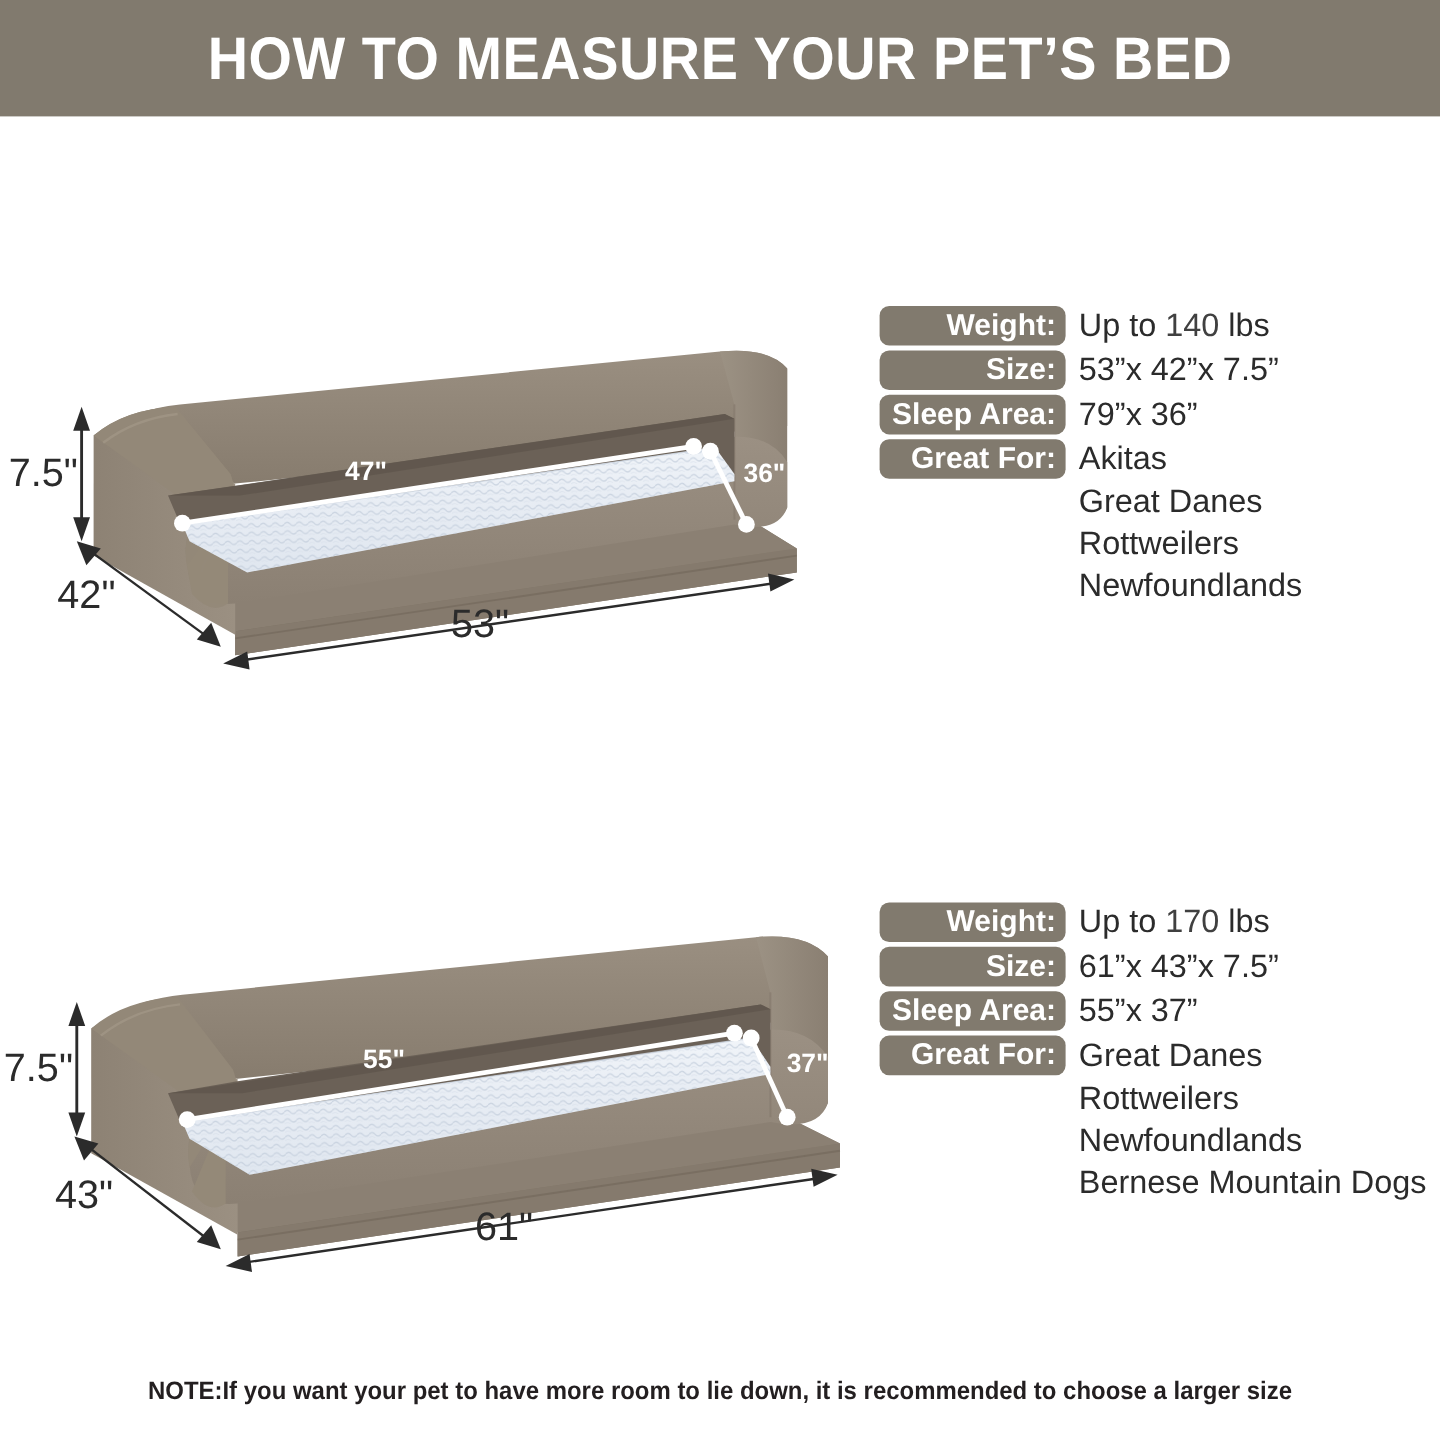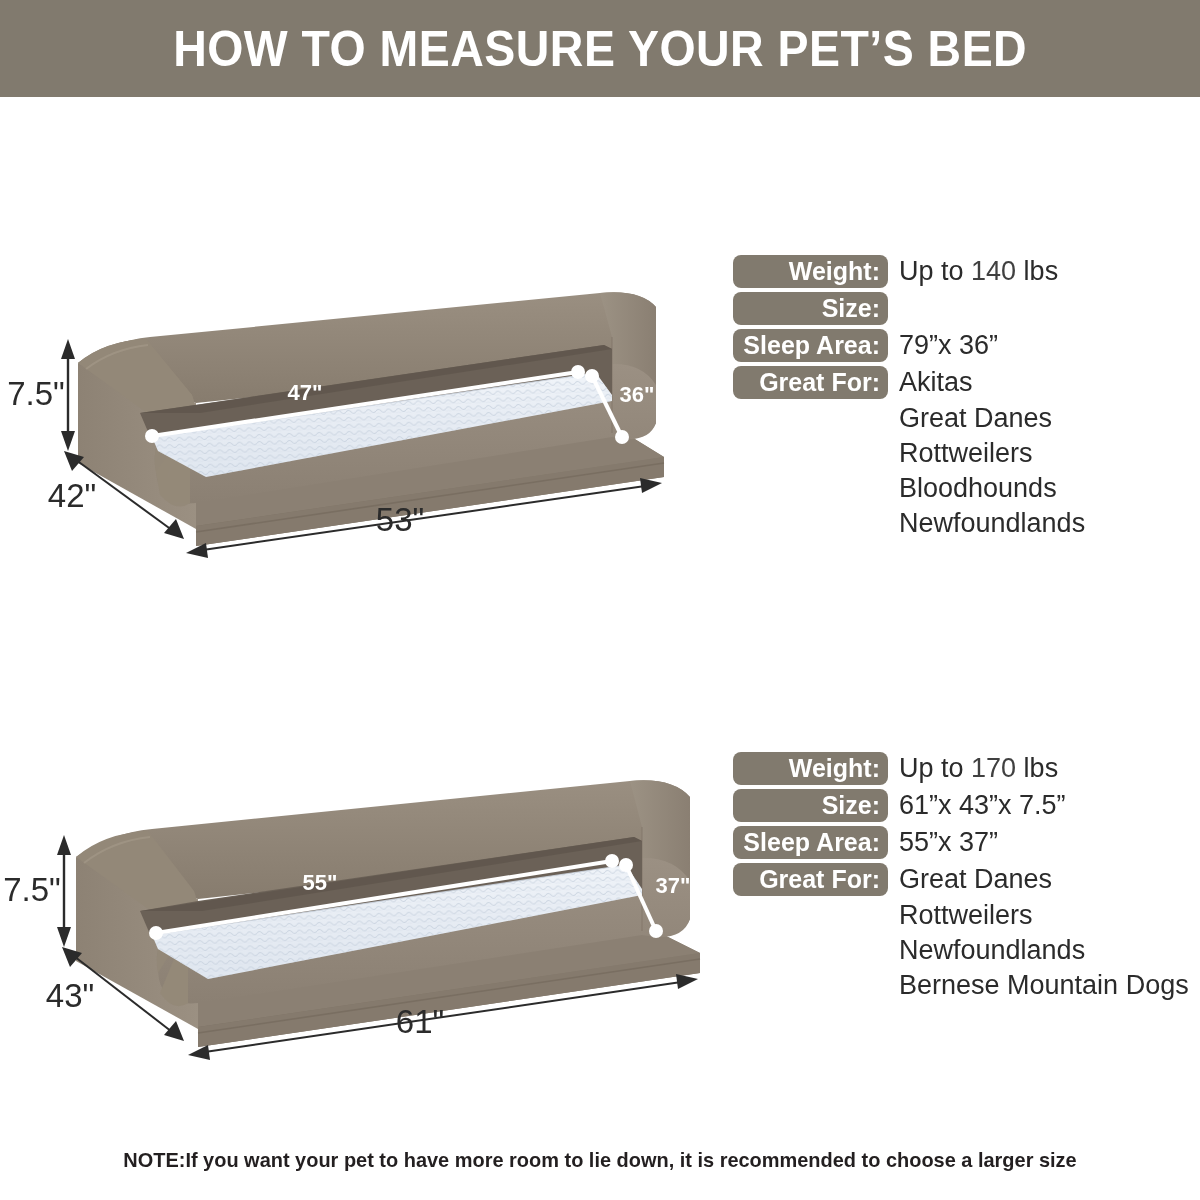--- a/index.html
+++ b/index.html
@@ -212,33 +212,33 @@
       </svg>
     </div>
 
     <div class="spec-panel" id="panel-1" style="left:733px;top:10px;">
       <div class="spec-row">
         <div class="spec-label">Weight:</div>
         <div class="spec-value"><span>Up to </span><span class="accent">140</span><span> lbs</span></div>
       </div>
       <div class="spec-row">
         <div class="spec-label">Size:</div>
+        <div class="spec-value">53”x 42”x 7.5”</div>
       </div>
       <div class="spec-row">
         <div class="spec-label">Sleep Area:</div>
         <div class="spec-value">79”x 36”</div>
       </div>
       <div class="greatfor-row">
         <div class="spec-label">Great For:</div>
         <div class="spec-value">Akitas</div>
       </div>
       <div class="breed-list">
         <div class="breed-item">Great Danes</div>
         <div class="breed-item">Rottweilers</div>
-        <div class="breed-item">Bloodhounds</div>
         <div class="breed-item">Newfoundlands</div>
       </div>
     </div>
   </div>
 
   <div class="bed-row" id="row-2">
 
     <div class="bed-figure">
       <svg width="740" height="330" viewBox="0 0 740 330" xmlns="http://www.w3.org/2000/svg">
         <defs>

